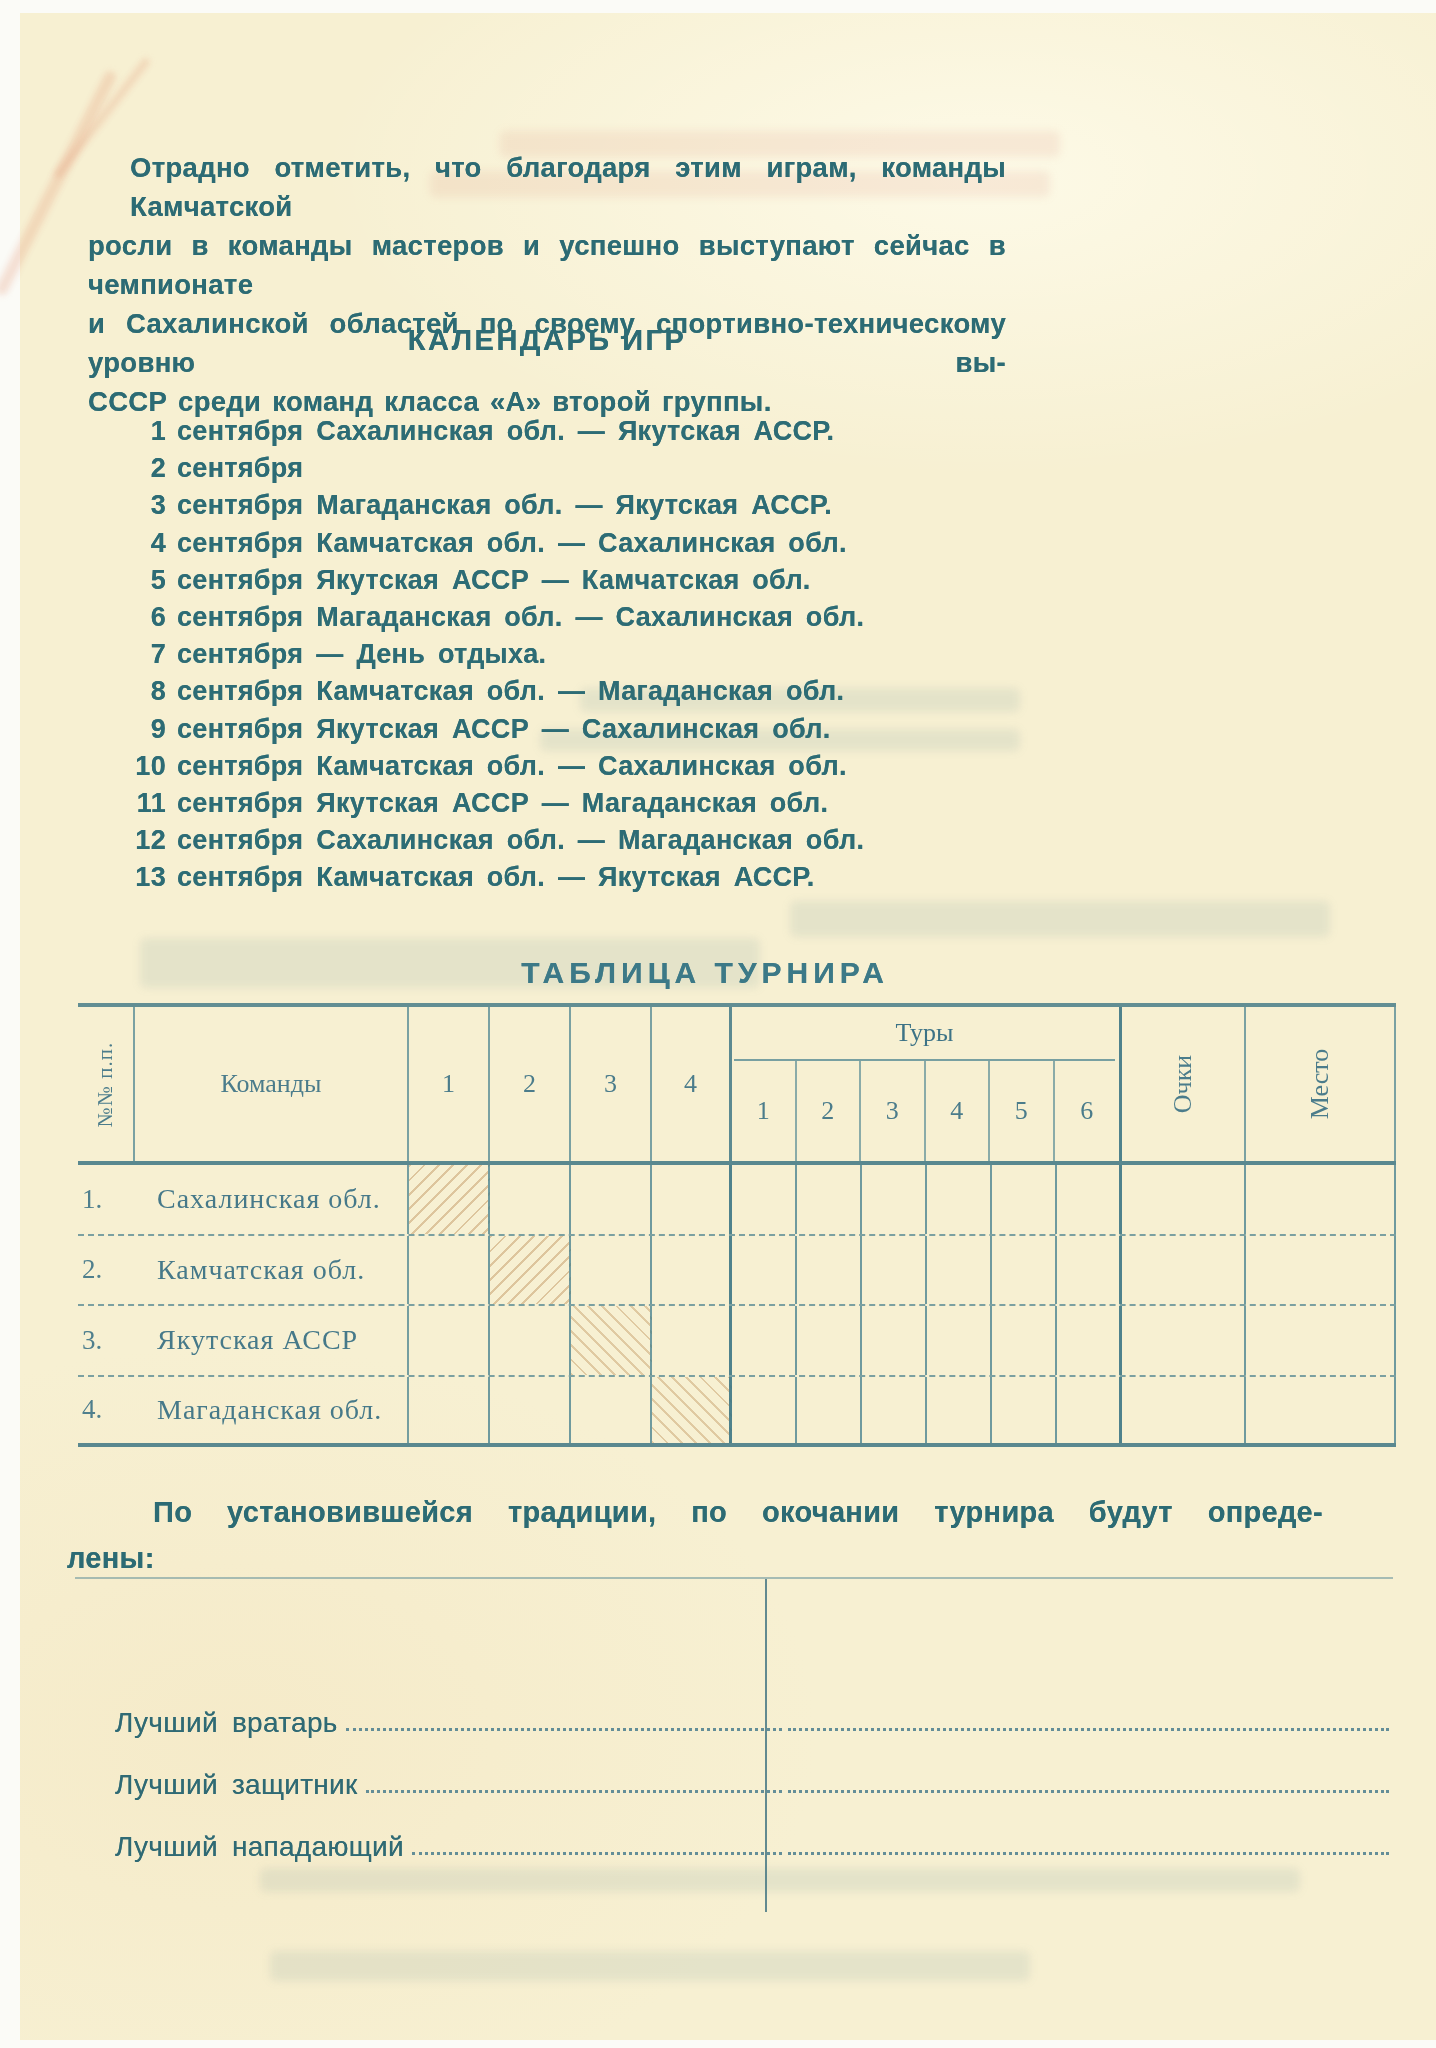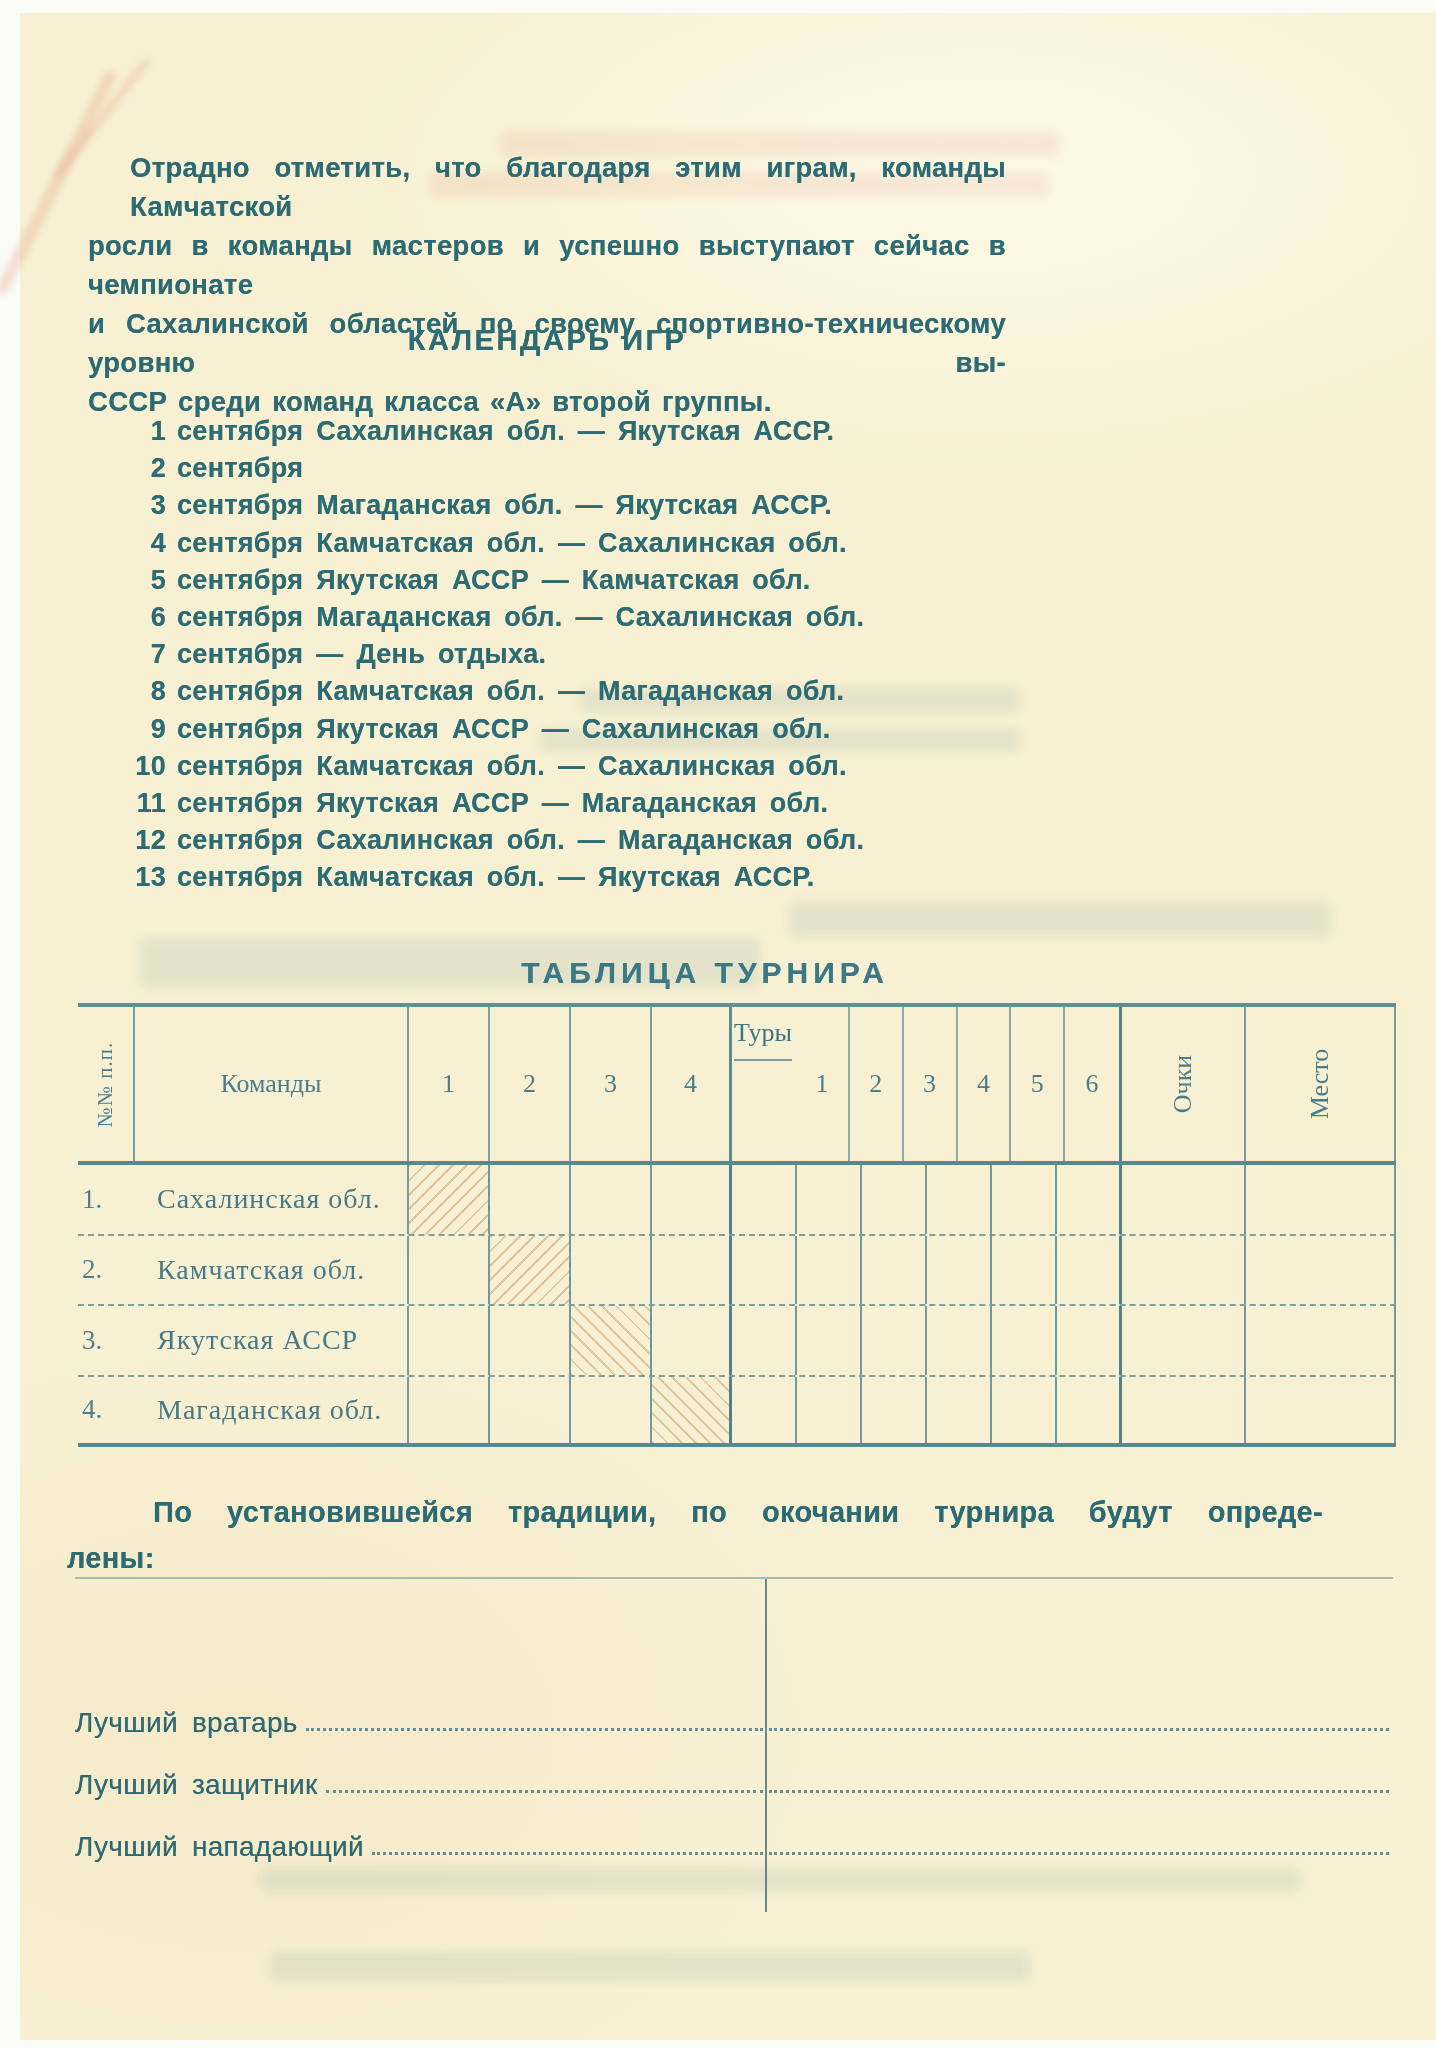--- a/index.html
+++ b/index.html
@@ -58,21 +58,21 @@
     display:grid;height:162px;box-sizing:border-box;
     grid-template-columns:57px 274px 81px 81px 81px 80px 390px 124px 150px;
     border-top:4px solid rgba(62,118,132,.8);
     border-bottom:4px solid rgba(62,118,132,.85);
   }
   .hcell{display:flex;align-items:center;justify-content:center;font-size:26px;opacity:.92;}
   .br2{border-right:2px solid rgba(65,125,140,.75);}
   .br3{border-right:3px solid rgba(60,118,132,.9);}
   .vtext{transform:rotate(-90deg);white-space:nowrap;}
   .h-num .vtext{font-size:21px;letter-spacing:1px;}
-  .tours-block{display:flex;flex-direction:row;}
+  .tours-block{display:flex;flex-direction:column;}
   .tours-label{height:52px;display:flex;align-items:center;justify-content:center;
     font-size:26px;border-bottom:2px solid rgba(65,125,140,.7);margin:0 4px 0 2px;}
   .tours-nums{flex:1;display:grid;grid-template-columns:repeat(6,1fr);}
   .tours-nums .hcell{font-size:26px;}
   .tours-nums .hcell:not(:last-child){border-right:2px solid rgba(65,125,140,.65);}
 
   .trow{
     display:grid;height:70.5px;box-sizing:border-box;
     grid-template-columns:57px 274px 81px 81px 81px 80px 65px 65px 65px 65px 65px 65px 124px 150px;
     border-bottom:2px dashed rgba(70,125,140,.7);
@@ -93,21 +93,21 @@
 
   
   .jform{position:absolute;left:75px;top:1577px;width:1318px;height:340px;
     border-top:2px solid rgba(100,145,155,.55);}
   .jdivider{position:absolute;left:690px;top:0;width:2px;height:333px;background:rgba(60,112,128,.8);}
   .jheads{display:flex;padding-top:40px;}
   .jh{font-family:"Liberation Serif",serif;font-weight:bold;font-size:28px;color:#2f5f7d;text-align:center;letter-spacing:1px;}
   .jh.left{width:690px;}
   .jh.right{width:628px;}
   .jrows{position:absolute;left:0;top:100px;width:1318px;}
-  .jrow{display:flex;height:62px;}
+  .jrow{display:flex;height:62px;margin-left:40px;}
   .jcell-l{width:690px;display:flex;align-items:flex-end;}
   .jcell-r{width:628px;display:flex;align-items:flex-end;}
   .jlabel{font-size:28px;color:#2f6a74;white-space:nowrap;letter-spacing:.3px;word-spacing:6px;
     text-shadow:0 0 .5px rgba(47,106,116,.85);padding-bottom:2px;}
   .leader{flex:1;border-bottom:3px dotted rgba(62,118,138,.8);margin:0 2px 10px 8px;height:0;}
   .jcell-r .leader{margin-left:4px;margin-right:4px;}
 </style>
 </head>
 <body>
 

